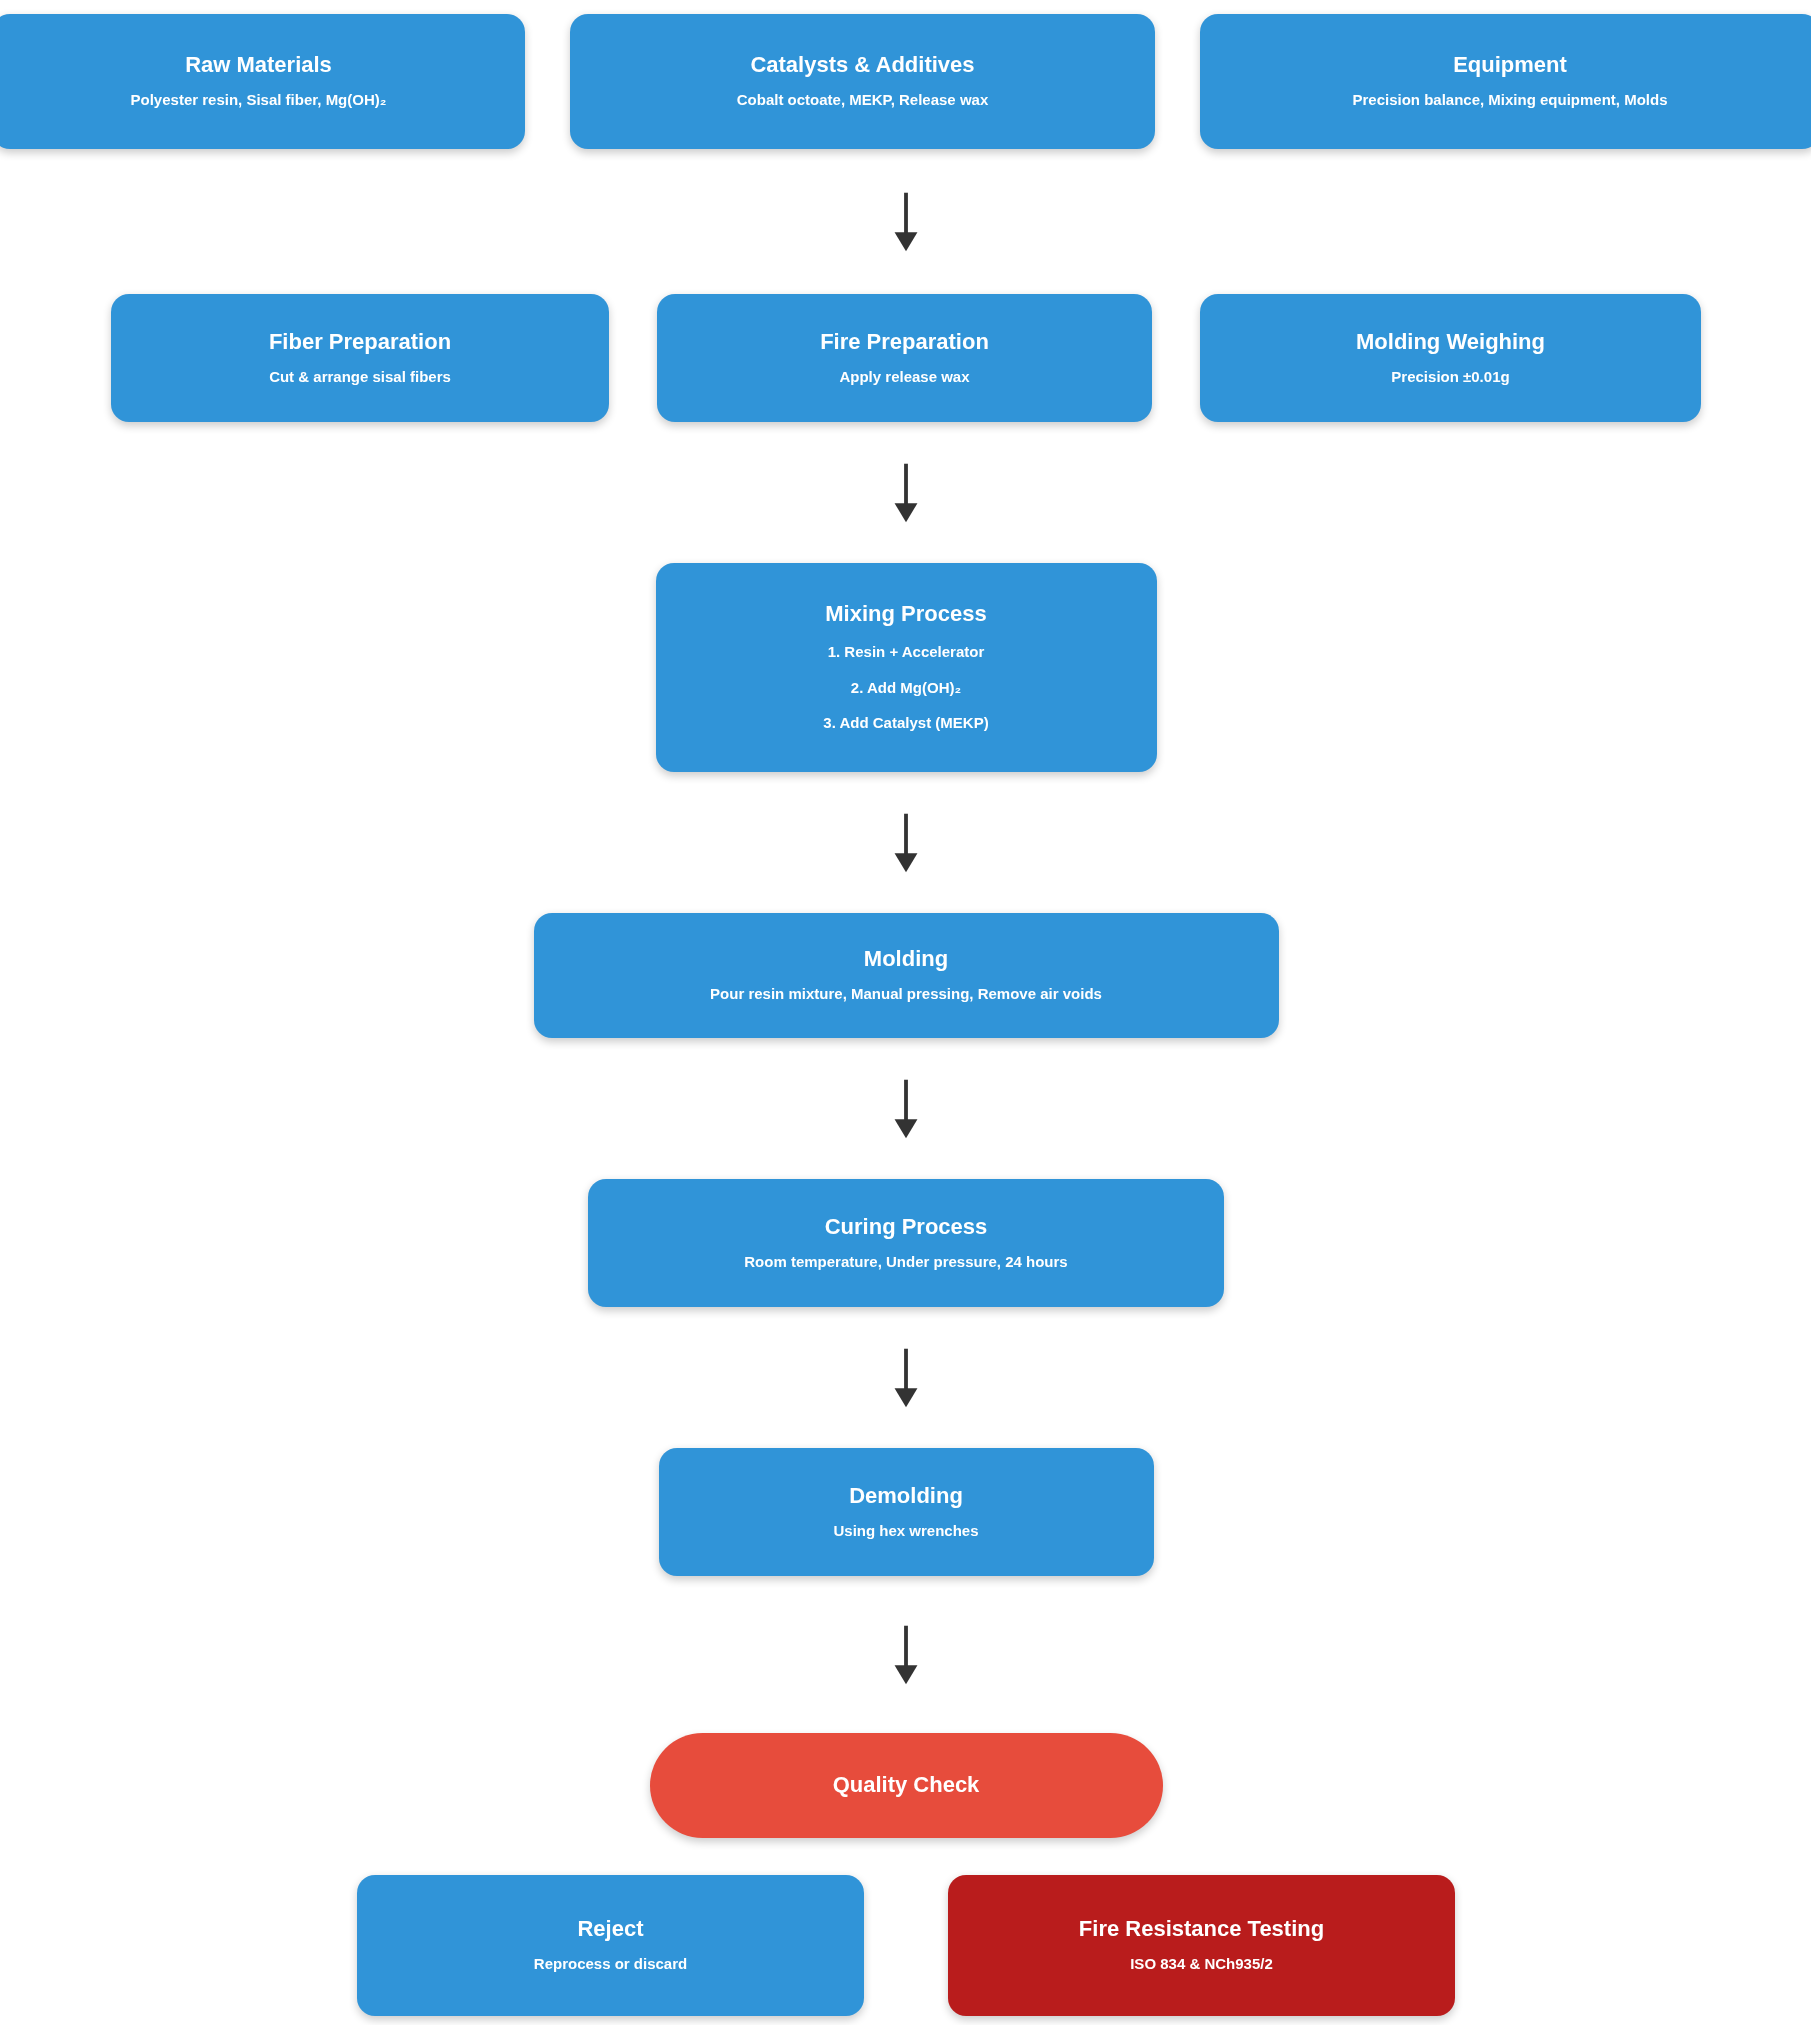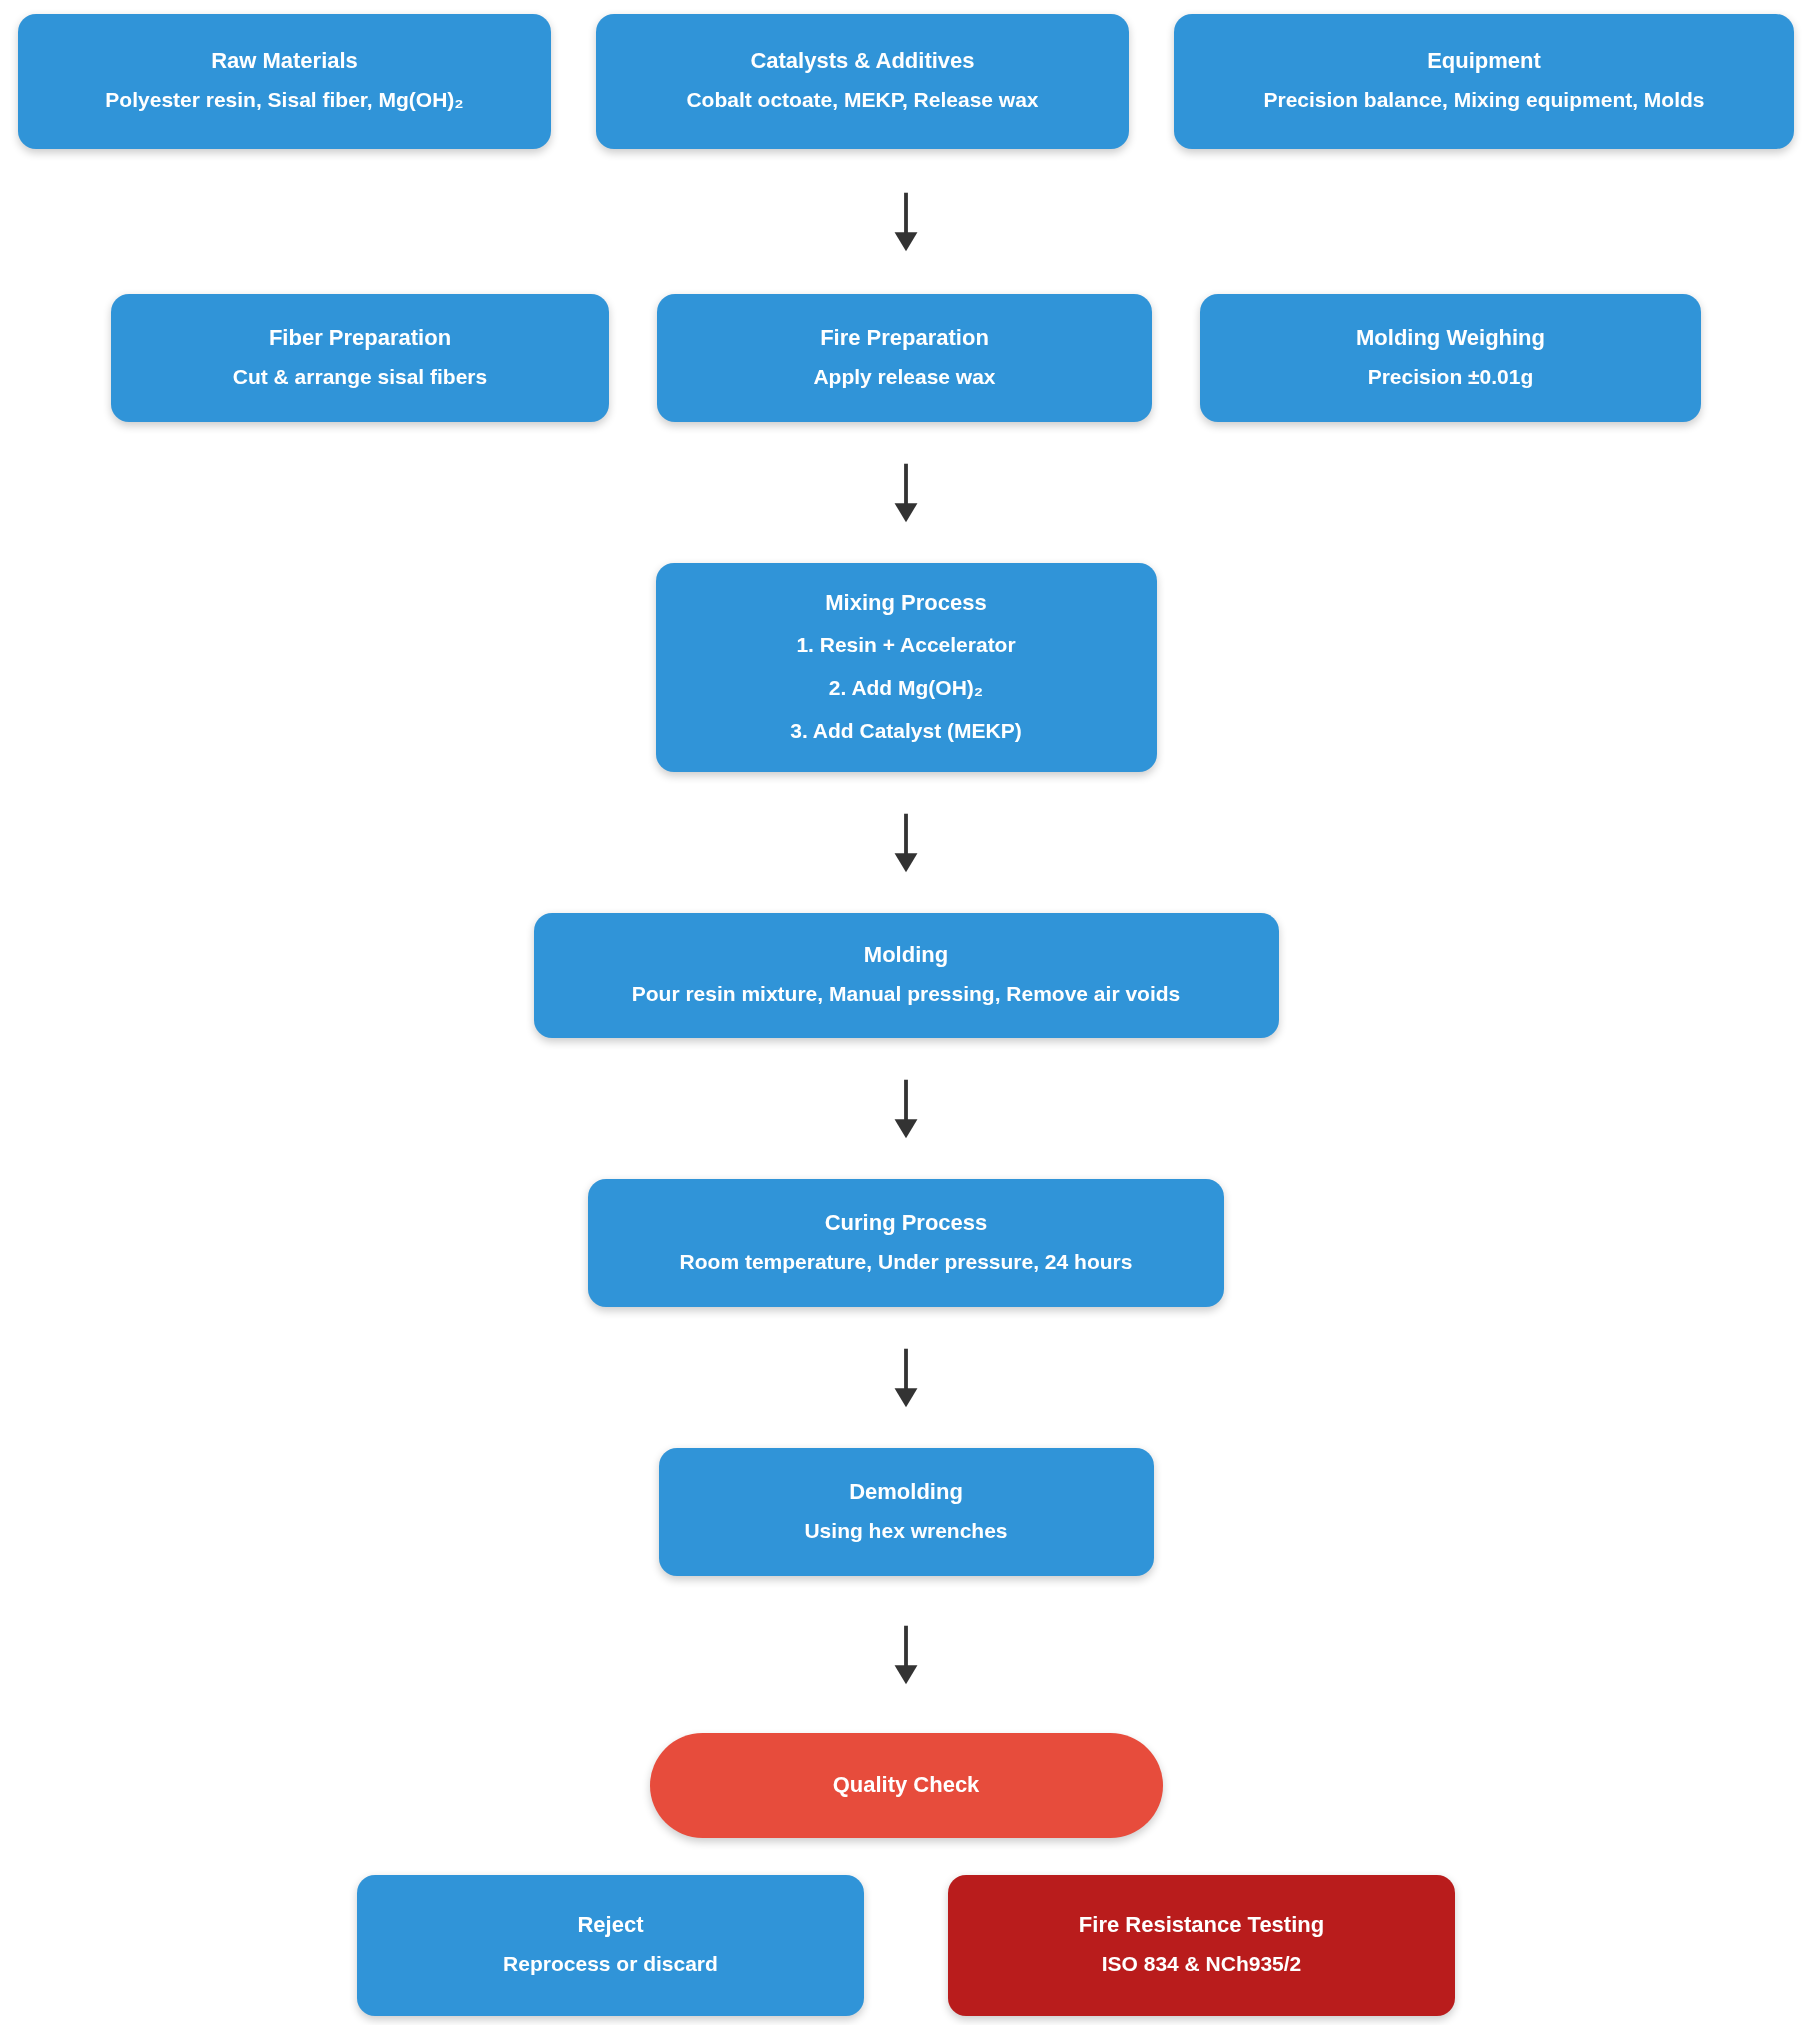--- a/index.html
+++ b/index.html
@@ -38,25 +38,25 @@
     gap: 14px;
     text-align: center;
     box-shadow: 0 3.9px 9px rgba(0,0,0,0.20);
     padding: 6.4px 13px;
   }
   .node-blue  { background: #3094d8; }
   .node-red   { background: #e74c3c; }
   .node-green { background: #b91c1c; }
 
   .title    { font-size: 22px; font-weight: 700; line-height: 1.1; }
-  .subtitle { font-size: 21px; font-weight: 700; line-height: 1.25; }
+  .subtitle { font-size: 15px; font-weight: 700; line-height: 1.25; }
 
   
   .n-raw       { width: 533px;  height: 135px; }
-  .n-catalysts { width: 533px;  height: 135px; }
+  .n-catalysts { width: 585px;  height: 135px; }
   .n-equipment { width: 620px;  height: 135px; }
   .n-fiber     { width: 498px;  height: 128px; }
   .n-mold      { width: 495px;  height: 128px; }
   .n-weighing  { width: 501px;  height: 128px; }
   .n-mixing    { width: 501px;  height: 209px; gap: 16.7px; }
   .n-molding   { width: 745px; height: 125px; }
   .n-curing    { width: 636px;  height: 128px; }
   .n-demolding { width: 495px;  height: 128px; }
   .n-quality   { width: 513px;  height: 105px; border-radius: 642px; }
   .n-reject    { width: 507px;  height: 141px; }

